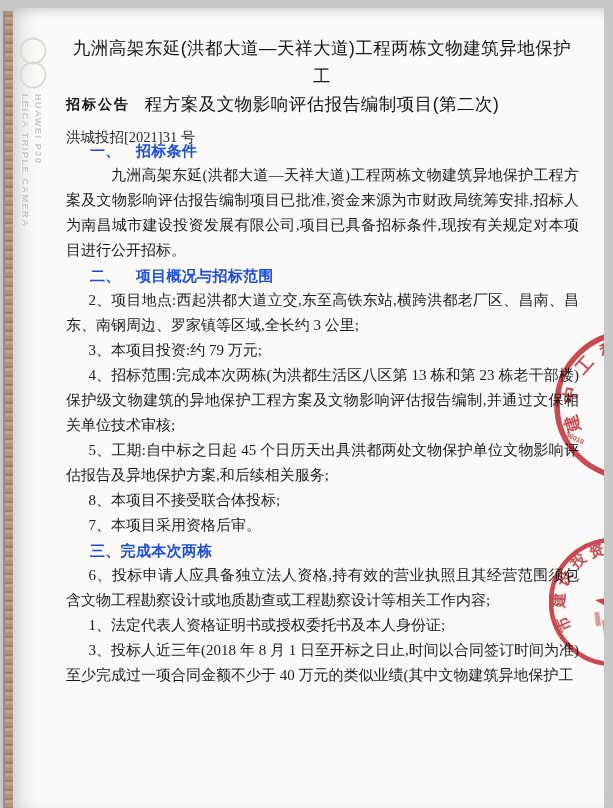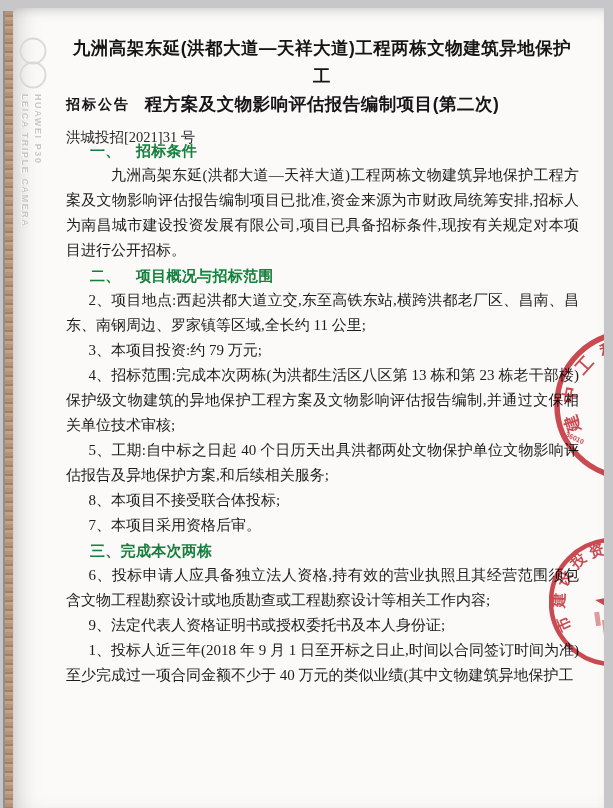--- a/index.html
+++ b/index.html
@@ -16,32 +16,32 @@
   
   .lens-svg{position:absolute;left:-2px;top:21px;}
   
   .wm-text{position:absolute;left:1px;top:86px;height:185px;width:30px;
     writing-mode:vertical-rl;font-family:"Liberation Sans","DejaVu Sans",sans-serif;
     font-size:9px;letter-spacing:1.6px;line-height:13px;font-weight:bold;
     color:rgba(186,186,184,.8);text-shadow:.6px .6px 0 rgba(255,255,255,.9);}
   .wm-text span{display:block;}
   
   .doc-title{position:absolute;left:53px;top:26px;width:512px;text-align:center;
-    font-family:"Liberation Sans","DejaVu Sans",sans-serif;font-weight:bold;
+    font-family:"Liberation Sans","DejaVu Sans",sans-serif;font-weight:normal;
     font-size:17.5px;line-height:28px;color:#151517;white-space:pre-line;letter-spacing:.5px;}
   .doc-subtitle{position:absolute;left:53px;top:88px;width:512px;text-align:left;
     font-family:"Liberation Sans","DejaVu Sans",sans-serif;font-weight:bold;
     font-size:14px;color:#151517;letter-spacing:2px;}
   .doc-number{position:absolute;left:53px;top:120px;width:512px;
     font-size:14.5px;color:#2a2a2c;}
   .doc-body{position:absolute;left:53px;top:130px;width:513px;
     font-size:15px;line-height:25px;color:#1d1d1f;text-align:justify;}
   .doc-body p{margin:0;}
   .sec-h{font-family:"Liberation Sans","DejaVu Sans",sans-serif;font-weight:bold;
-    color:#15803d;text-indent:1.6em;letter-spacing:.3px;}
+    color:#1d4ed8;text-indent:1.6em;letter-spacing:.3px;}
   .p-intro{text-indent:3em;}
   .p-item{text-indent:1.5em;}
   
   .seal{position:absolute;mix-blend-mode:multiply;opacity:.88;}
   .seal text{fill:#c5333b;font-family:"Liberation Sans","DejaVu Sans",sans-serif;font-weight:bold;}
 </style>
 </head>
 <body>
 
 <div class="frame">
@@ -61,31 +61,31 @@
     <div class="doc-title">九洲高架东延(洪都大道—天祥大道)工程两栋文物建筑异地保护工
 程方案及文物影响评估报告编制项目(第二次)</div>
     <div class="doc-subtitle">招标公告</div>
     <div class="doc-number">洪城投招[2021]31 号</div>
 
     <div class="doc-body">
       <p class="sec-h">一、　招标条件</p>
       <p class="p-intro">九洲高架东延(洪都大道—天祥大道)工程两栋文物建筑异地保护工程方案及文物影响评估报告编制项目已批准,资金来源为市财政局统筹安排,招标人为南昌城市建设投资发展有限公司,项目已具备招标条件,现按有关规定对本项目进行公开招标。</p>
 
       <p class="sec-h">二、　项目概况与招标范围</p>
-      <p class="p-item">2、项目地点:西起洪都大道立交,东至高铁东站,横跨洪都老厂区、昌南、昌东、南钢周边、罗家镇等区域,全长约 11 公里;</p>
+      <p class="p-item">2、项目地点:西起洪都大道立交,东至高铁东站,横跨洪都老厂区、昌南、昌东、南钢周边、罗家镇等区域,全长约 3 公里;</p>
       <p class="p-item">3、本项目投资:约 79 万元;</p>
       <p class="p-item">4、招标范围:完成本次两栋(为洪都生活区八区第 13 栋和第 23 栋老干部楼)保护级文物建筑的异地保护工程方案及文物影响评估报告编制,并通过文保相关单位技术审核;</p>
-      <p class="p-item">5、工期:自中标之日起 40 个日历天出具洪都两处文物保护单位文物影响评估报告及异地保护方案,和后续相关服务;</p>
+      <p class="p-item">5、工期:自中标之日起 45 个日历天出具洪都两处文物保护单位文物影响评估报告及异地保护方案,和后续相关服务;</p>
       <p class="p-item">8、本项目不接受联合体投标;</p>
       <p class="p-item">7、本项目采用资格后审。</p>
 
       <p class="sec-h">三、完成本次两栋</p>
       <p class="p-item">6、投标申请人应具备独立法人资格,持有效的营业执照且其经营范围须包含文物工程勘察设计或地质勘查或工程勘察设计等相关工作内容;</p>
-      <p class="p-item">9、法定代表人资格证明书或授权委托书及本人身份证;</p>
-      <p class="p-item">1、投标人近三年(2018 年 9 月 1 日至开标之日止,时间以合同签订时间为准)至少完成过一项合同金额不少于 40 万元的类似业绩(其中文物建筑异地保护工</p>
+      <p class="p-item">1、法定代表人资格证明书或授权委托书及本人身份证;</p>
+      <p class="p-item">3、投标人近三年(2018 年 8 月 1 日至开标之日止,时间以合同签订时间为准)至少完成过一项合同金额不少于 40 万元的类似业绩(其中文物建筑异地保护工</p>
     </div>
 
     <svg class="seal" style="left:536px;top:320px;" width="58" height="158" viewBox="0 0 58 158">
       <circle cx="80" cy="77" r="72" fill="none" stroke="#c5333b" stroke-width="5.5"></circle>
       <text font-size="17" transform="translate(61.5,26.2) rotate(-20)" text-anchor="middle">程</text>
       <text font-size="17" transform="translate(39.9,40.9) rotate(-48)" text-anchor="middle">工</text>
       <text font-size="17" transform="translate(26.8,67.6) rotate(-80)" text-anchor="middle">中</text>
       <text font-size="17" transform="translate(28.6,93.7) rotate(-108)" text-anchor="middle">建</text>
       <text font-size="7" transform="translate(16,108) rotate(26)">36010</text>
     </svg>

